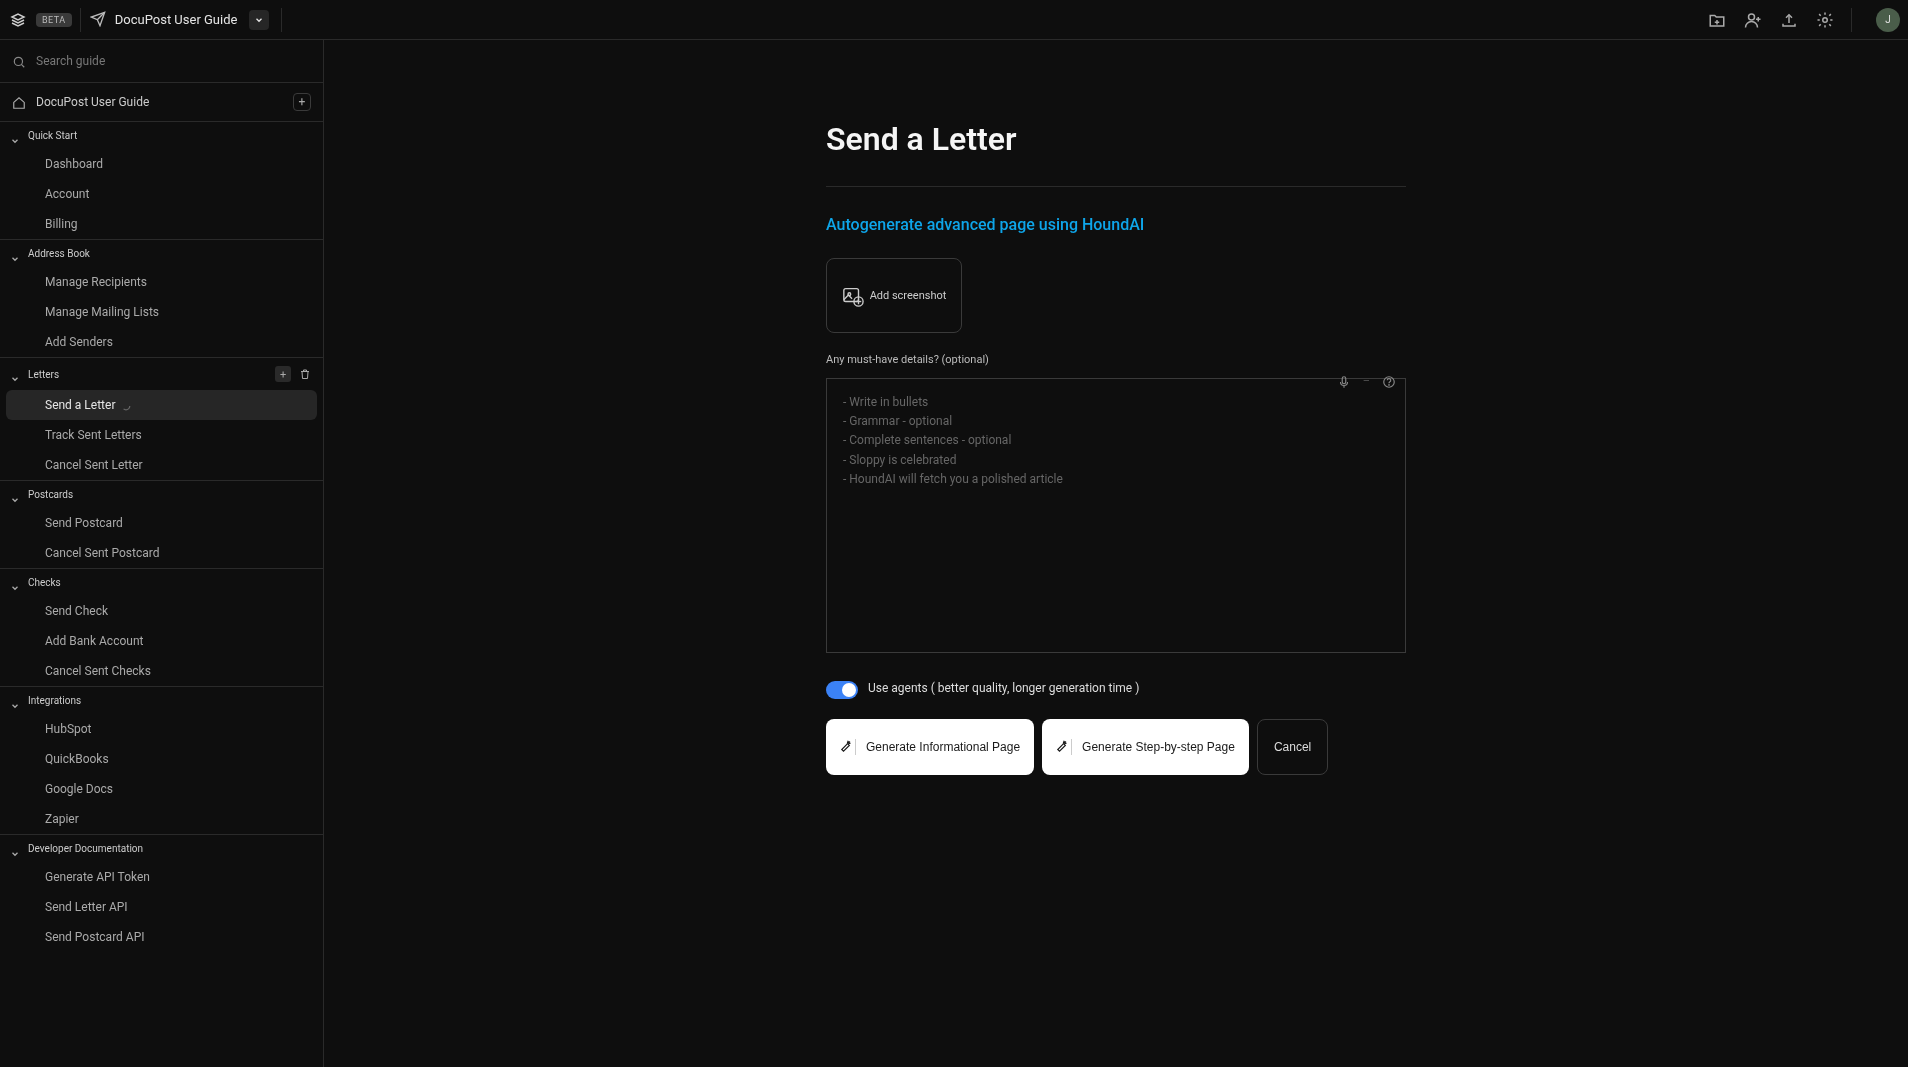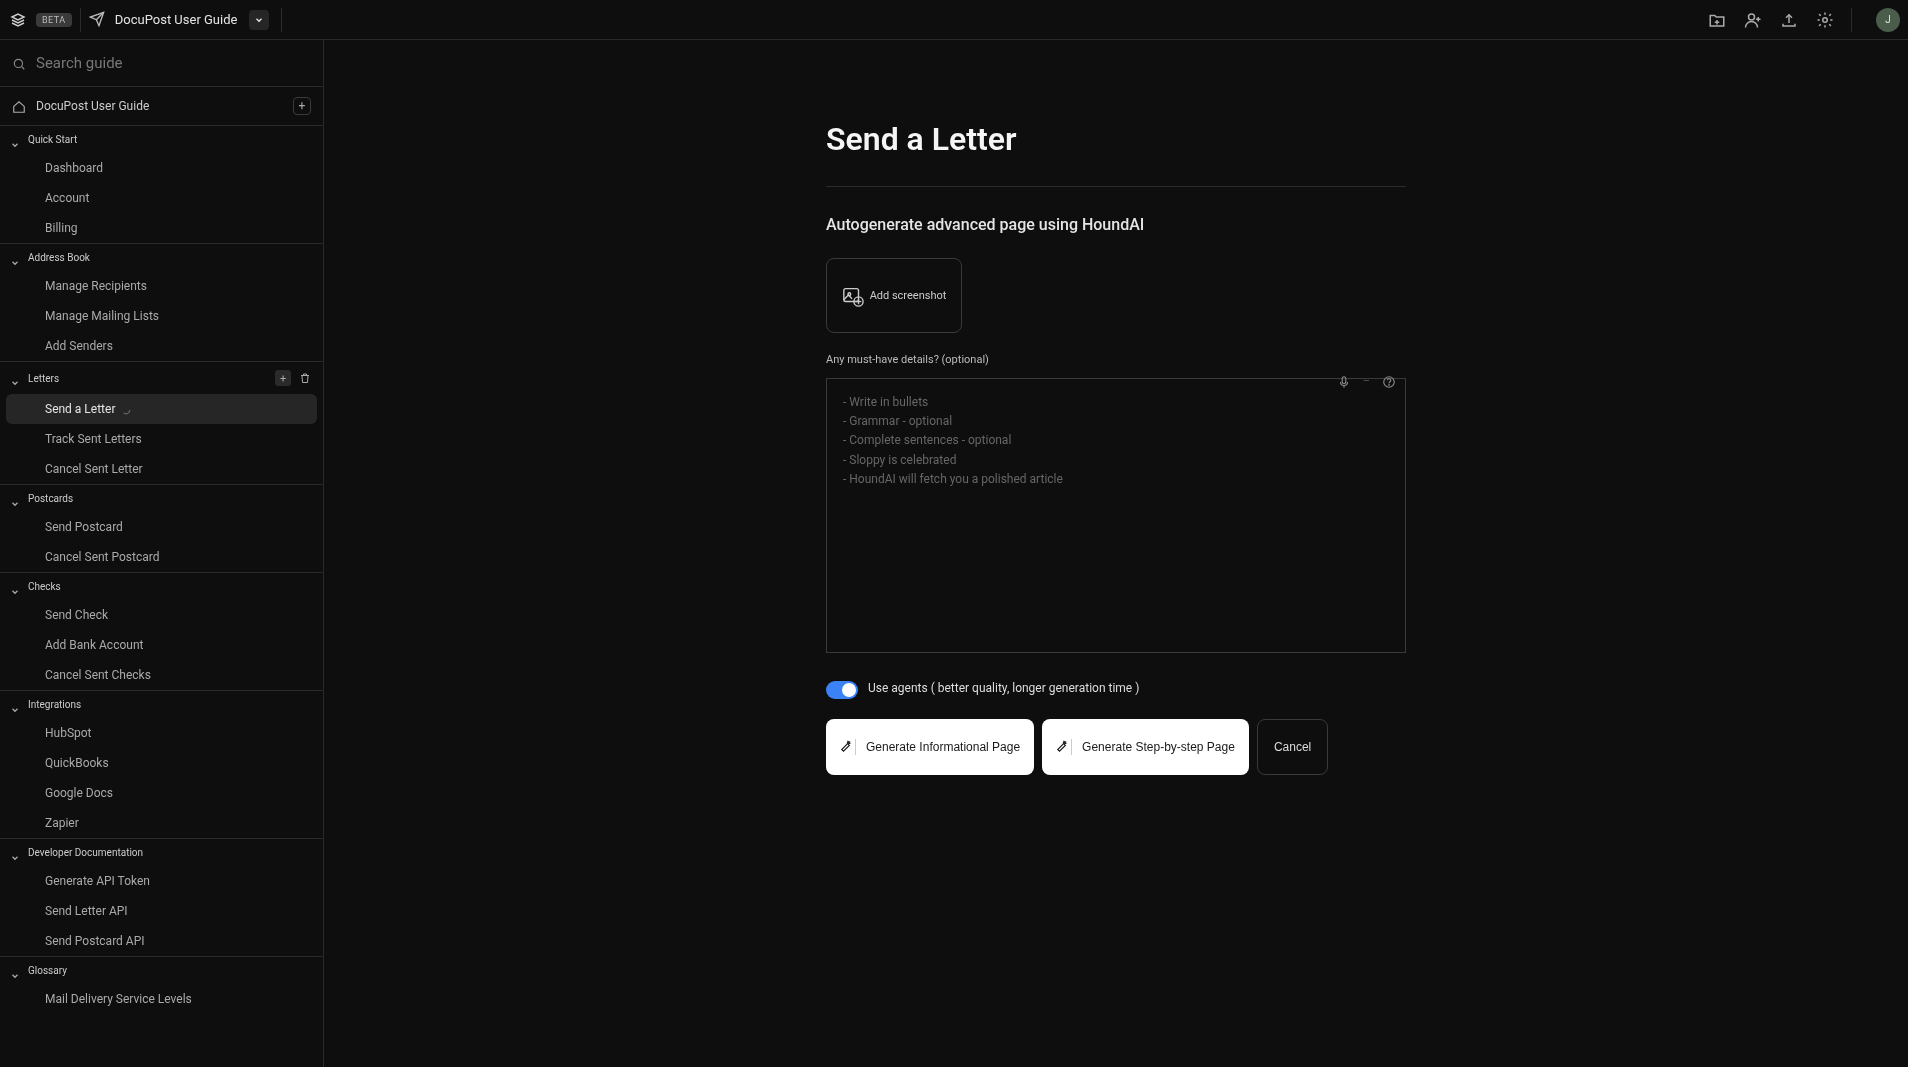--- a/index.html
+++ b/index.html
@@ -14,20 +14,21 @@
       height: 100vh;
       overflow: hidden;
     }
     .topbar {
       height: 40px;
       display: flex;
       align-items: center;
       justify-content: space-between;
       border-bottom: 1px solid #2a2a2a;
       padding: 0 8px;
+      text-align: center;
     }
     .topbar-left {
       display: flex;
       align-items: center;
       gap: 8px;
     }
     .logo-icon {
       width: 20px;
       height: 20px;
       display: flex;
@@ -118,21 +119,21 @@
       gap: 10px;
       padding: 14px 12px;
       border-bottom: 1px solid #2a2a2a;
     }
     .search-icon-sm {
       width: 14px;
       height: 14px;
       color: #888;
     }
     .search-text {
-      font-size: 15px;
+      font-size: 12px;
       color: #777;
     }
     .home-row {
       display: flex;
       align-items: center;
       justify-content: space-between;
       padding: 10px 12px;
     }
     .home-left {
       display: flex;
@@ -239,21 +240,21 @@
       margin-bottom: 28px;
     }
     .hr {
       border: none;
       border-top: 1px solid #2a2a2a;
       margin-bottom: 28px;
     }
     .subtitle {
       font-size: 16px;
       font-weight: 500;
-      color: #e5e5e5;
+      color: #0ea5e9;
       margin-bottom: 24px;
     }
     .screenshot-box {
       width: 136px;
       height: 75px;
       border: 1px solid #3a3a3a;
       border-radius: 8px;
       display: flex;
       align-items: center;
       justify-content: center;
@@ -563,31 +564,20 @@
                 <polyline points="6 9 12 15 18 9"></polyline>
               </svg></span>
           <span class="section-title">Developer Documentation</span>
         </div>
       </div>
       <div class="nav-item">Generate API Token</div>
       <div class="nav-item">Send Letter API</div>
       <div class="nav-item">Send Postcard API</div>
     </div>
 
-    <div class="section">
-      <div class="section-header">
-        <div class="section-header-left">
-          <span class="chevron-down"><svg viewBox="0 0 24 24" width="10" height="10" fill="none" stroke="currentColor" stroke-width="3">
-                <polyline points="6 9 12 15 18 9"></polyline>
-              </svg></span>
-          <span class="section-title">Glossary</span>
-        </div>
-      </div>
-      <div class="nav-item">Mail Delivery Service Levels</div>
-    </div>
   </div>
 
   <div class="main">
     <div class="content">
       <h1 class="page-title">Send a Letter</h1>
       <hr class="hr">
       <div class="subtitle">Autogenerate advanced page using HoundAI</div>
 
       <div class="screenshot-box">
         <span class="screenshot-icon">

